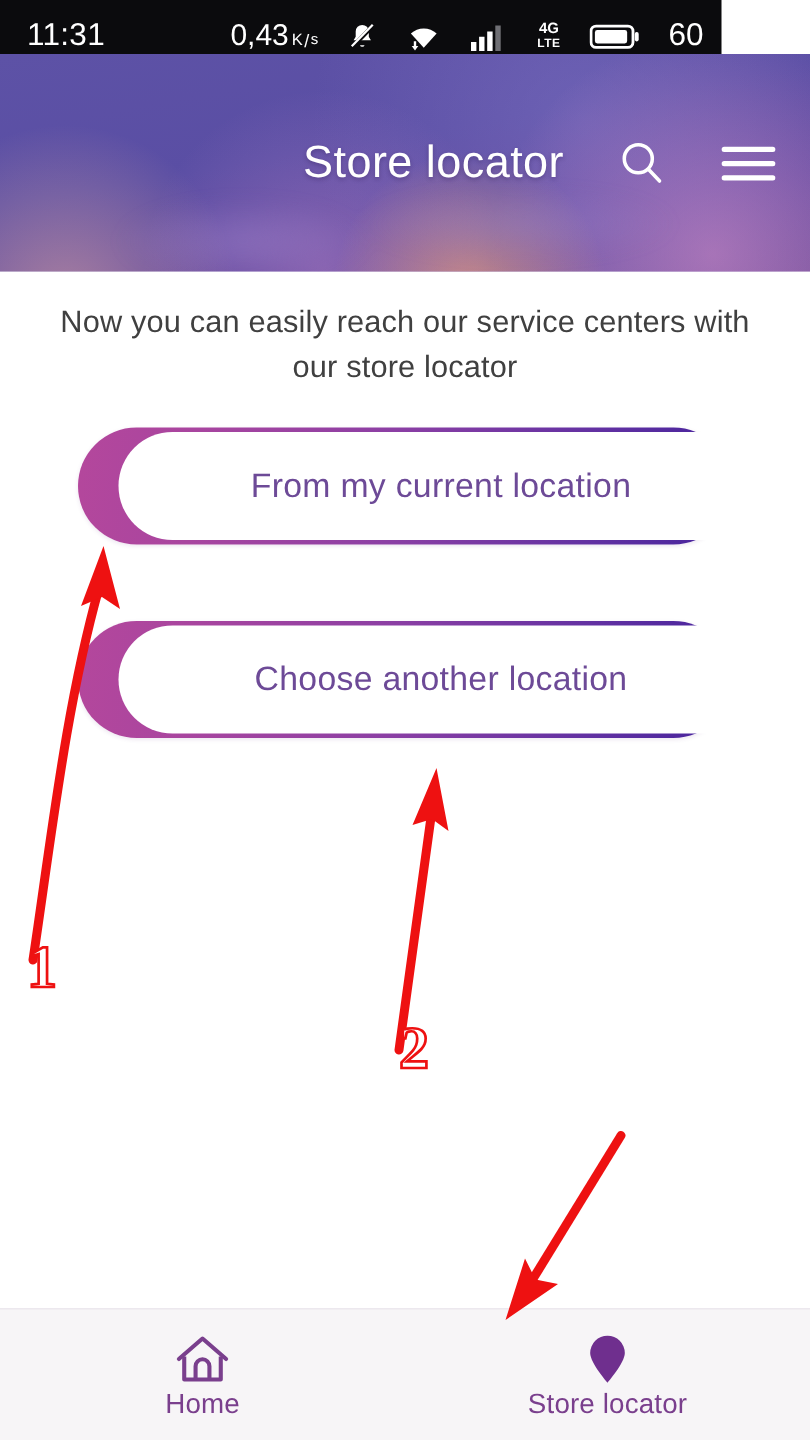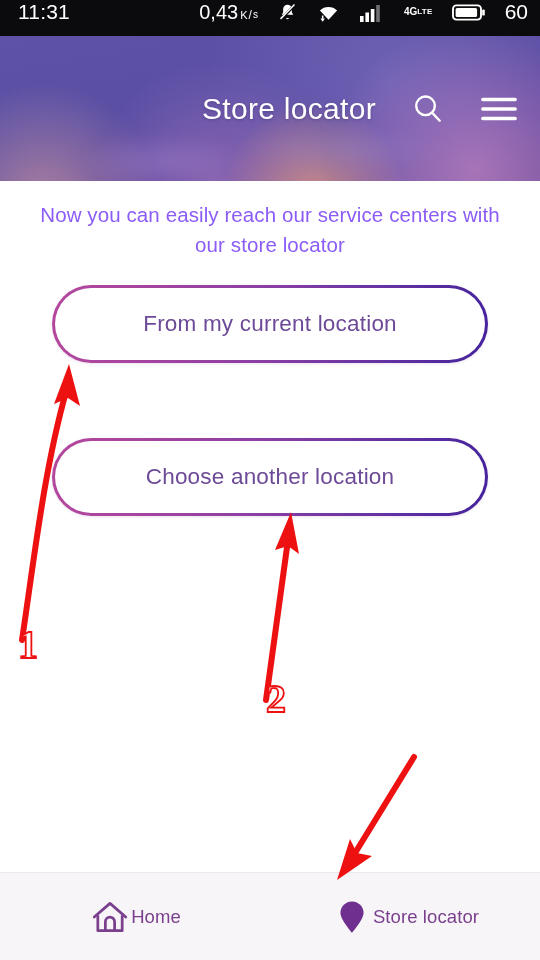--- a/index.html
+++ b/index.html
@@ -6,35 +6,35 @@
   html, body {
     width:540px; height:960px;
     background:#ffffff;
     font-family:"Liberation Sans", sans-serif;
     overflow:hidden;
   }
   .phone { position:relative; width:540px; height:960px; background:#fff; }
 
   
   .statusbar{
-    position:absolute; top:0; left:0; width:540px; height:36px;
+    position:absolute; top:0; left:0; width:481px; height:36px;
     background:#0b0b0d; color:#fff;
-    display:flex; align-items:flex-start; justify-content:space-between;
+    display:flex; align-items:flex-end; justify-content:space-between;
     padding:0 12px 0 18px;
   }
   .sb-clock{ font-size:21px; letter-spacing:.2px; font-weight:400; }
   .sb-right{ display:flex; align-items:center; gap:19px; }
   .sb-speed{ display:flex; align-items:baseline; font-size:20px; }
   .sb-speed .unit{ display:inline-flex; align-items:center; font-size:11px; margin-left:2px; line-height:1; }
   .sb-speed .unit .k{ vertical-align:super; font-size:11px; }
   .sb-speed .unit .sl{ margin:0 1px; font-size:12px; }
   .sb-speed .unit .s{ vertical-align:sub; font-size:10px; }
   .sb-batt-txt{ font-size:21px; }
   .icn{ display:block; }
-  .net4g{ display:flex; flex-direction:row; align-items:center; justify-content:center;
+  .net4g{ display:flex; flex-direction:column; align-items:center; justify-content:center;
           line-height:1; font-size:9px; font-weight:bold; }
   .net4g .l1{ font-size:10px; }
   .net4g .l2{ font-size:8px; letter-spacing:.3px; }
 
   
   .header{
     position:absolute; top:36px; left:0; width:540px; height:145px;
     overflow:hidden;
     background:
       radial-gradient(circle at 58% 108%, rgba(255,172,120,.60) 0%, rgba(255,172,120,0) 26%),
@@ -58,51 +58,51 @@
   }
   .header-title{
     color:#ffffff; font-size:30px; font-weight:400; letter-spacing:.3px;
     text-shadow:0 1px 3px rgba(40,20,70,.30);
   }
   .hdr-icon{ cursor:pointer; display:flex; align-items:center; justify-content:center; }
 
   
   .subtitle{
     position:absolute; top:200px; left:0; width:540px;
-    text-align:center; color:#8b5cf6; font-size:20.5px; line-height:30px;
+    text-align:center; color:#404040; font-size:20.5px; line-height:30px;
     padding:0 28px; letter-spacing:.1px;
   }
 
   .gbtn{
     position:absolute; left:52px; width:436px; height:78px;
     border-radius:40px; padding:2.6px;
     background:linear-gradient(95deg, #b4479c 0%, #a8459f 18%, #8b3fa4 48%, #6231a2 78%, #45239c 100%);
     box-shadow:0 1px 3px rgba(90,40,120,.12);
     cursor:pointer;
   }
   .gbtn-inner{
     width:100%; height:100%; border-radius:38px; background:#fff;
-    display:flex; align-items:center; justify-content:center;
+    display:flex; align-items:center; justify-content:center;margin-left:24px;
   }
   .gbtn-label{ color:#6d4a97; font-size:22.5px; letter-spacing:.2px; }
   #btn1{ top:285px; }
-  #btn2{ top:438px; }
+  #btn2{ top:414px; }
 
   
   .anno{ position:absolute; top:0; left:0; width:540px; height:960px;
          pointer-events:none; z-index:40; }
 
   
   .navbar{
     position:absolute; left:0; bottom:0; width:540px; height:88px;
     background:#f7f5f7; border-top:1px solid #ece8ee;
     display:flex; align-items:center; z-index:30;
   }
   .navitem{
-    flex:1; display:flex; flex-direction:row; align-items:center;
+    flex:1; display:flex; flex-direction:column; align-items:center;
     justify-content:center; gap:0; cursor:pointer;
   }
   .navlabel{ color:#7a3f8d; font-size:18.5px; letter-spacing:.1px; }
 </style>
 </head>
 <body>
 
 <div class="phone">
 
   <div class="statusbar">

